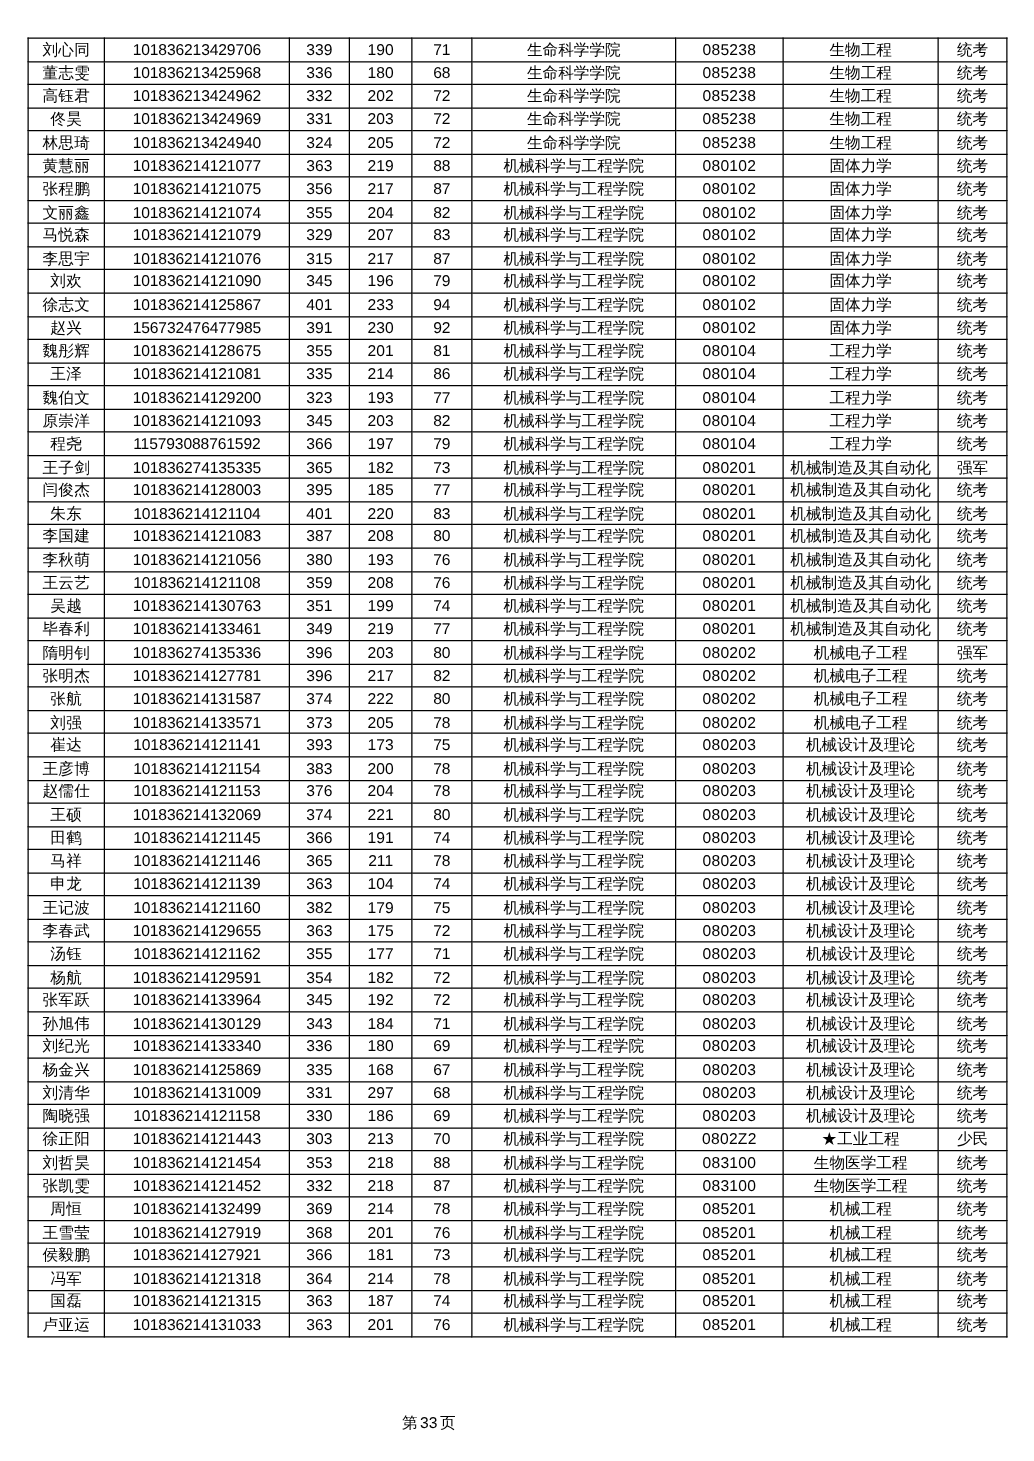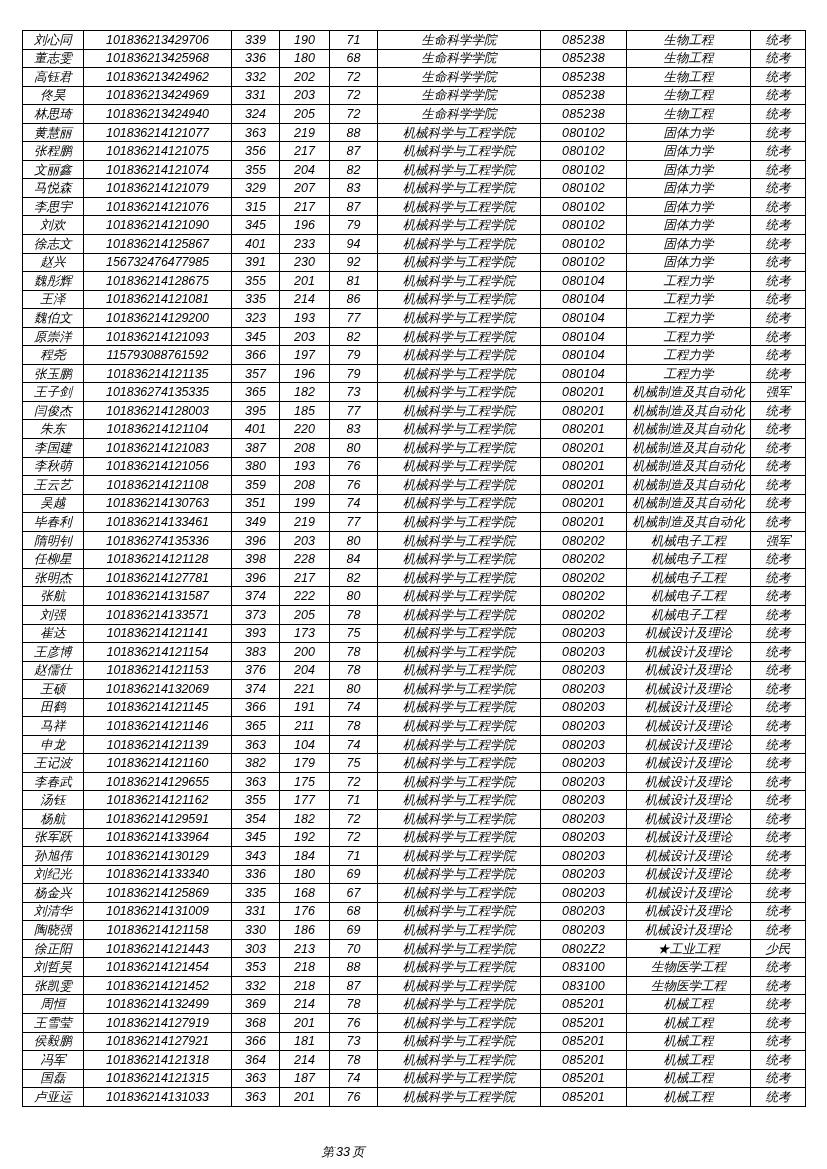--- a/index.html
+++ b/index.html
@@ -16,21 +16,20 @@
     position: relative;
     overflow: hidden;
   }
 
   .page {
     width: 686px;
     height: 1169px;
     box-sizing: border-box;
     padding: 30px 38px 0 22px;
     position: relative;
-    font-style: italic;
   }
 
   table.roster {
     border-collapse: collapse;
     table-layout: fixed;
     width: 783px;
     margin: 0;
   }
 
   table.roster td {
@@ -62,21 +61,21 @@
   td.num-cell    { font-family: "Liberation Sans", "DejaVu Sans", sans-serif; font-size: 13px; }
   td.code-cell   { font-family: "Liberation Sans", "DejaVu Sans", sans-serif; font-size: 13px; letter-spacing: 0.2px; }
   td.college-cell{ font-size: 12.5px; }
   td.major-cell  { font-size: 12.5px; }
   td.type-cell   { font-size: 12.5px; }
 
   .footer {
     position: absolute;
     left: 0;
     right: 0;
-    bottom: 8px;
+    bottom: 22px;
     text-align: center;
     font-size: 12.5px;
     font-family: "Liberation Serif", "DejaVu Serif", serif;
     color: #000000;
   }
   .footer .pnum {
     font-family: "Liberation Sans", "DejaVu Sans", sans-serif;
     padding: 0 2px;
   }
 </style>
@@ -290,31 +289,20 @@
           <td class="id-cell">115793088761592</td>
           <td class="num-cell">366</td>
           <td class="num-cell">197</td>
           <td class="num-cell">79</td>
           <td class="college-cell">机械科学与工程学院</td>
           <td class="code-cell">080104</td>
           <td class="major-cell">工程力学</td>
           <td class="type-cell">统考</td>
         </tr>
         <tr>
-          <td class="name-cell">张玉鹏</td>
-          <td class="id-cell">101836214121135</td>
-          <td class="num-cell">357</td>
-          <td class="num-cell">196</td>
-          <td class="num-cell">79</td>
-          <td class="college-cell">机械科学与工程学院</td>
-          <td class="code-cell">080104</td>
-          <td class="major-cell">工程力学</td>
-          <td class="type-cell">统考</td>
-        </tr>
-        <tr>
           <td class="name-cell">王子剑</td>
           <td class="id-cell">101836274135335</td>
           <td class="num-cell">365</td>
           <td class="num-cell">182</td>
           <td class="num-cell">73</td>
           <td class="college-cell">机械科学与工程学院</td>
           <td class="code-cell">080201</td>
           <td class="major-cell">机械制造及其自动化</td>
           <td class="type-cell">强军</td>
         </tr>
@@ -400,31 +388,20 @@
           <td class="id-cell">101836274135336</td>
           <td class="num-cell">396</td>
           <td class="num-cell">203</td>
           <td class="num-cell">80</td>
           <td class="college-cell">机械科学与工程学院</td>
           <td class="code-cell">080202</td>
           <td class="major-cell">机械电子工程</td>
           <td class="type-cell">强军</td>
         </tr>
         <tr>
-          <td class="name-cell">任柳星</td>
-          <td class="id-cell">101836214121128</td>
-          <td class="num-cell">398</td>
-          <td class="num-cell">228</td>
-          <td class="num-cell">84</td>
-          <td class="college-cell">机械科学与工程学院</td>
-          <td class="code-cell">080202</td>
-          <td class="major-cell">机械电子工程</td>
-          <td class="type-cell">统考</td>
-        </tr>
-        <tr>
           <td class="name-cell">张明杰</td>
           <td class="id-cell">101836214127781</td>
           <td class="num-cell">396</td>
           <td class="num-cell">217</td>
           <td class="num-cell">82</td>
           <td class="college-cell">机械科学与工程学院</td>
           <td class="code-cell">080202</td>
           <td class="major-cell">机械电子工程</td>
           <td class="type-cell">统考</td>
         </tr>
@@ -612,21 +589,21 @@
           <td class="num-cell">67</td>
           <td class="college-cell">机械科学与工程学院</td>
           <td class="code-cell">080203</td>
           <td class="major-cell">机械设计及理论</td>
           <td class="type-cell">统考</td>
         </tr>
         <tr>
           <td class="name-cell">刘清华</td>
           <td class="id-cell">101836214131009</td>
           <td class="num-cell">331</td>
-          <td class="num-cell">176</td>
+          <td class="num-cell">297</td>
           <td class="num-cell">68</td>
           <td class="college-cell">机械科学与工程学院</td>
           <td class="code-cell">080203</td>
           <td class="major-cell">机械设计及理论</td>
           <td class="type-cell">统考</td>
         </tr>
         <tr>
           <td class="name-cell">陶晓强</td>
           <td class="id-cell">101836214121158</td>
           <td class="num-cell">330</td>

